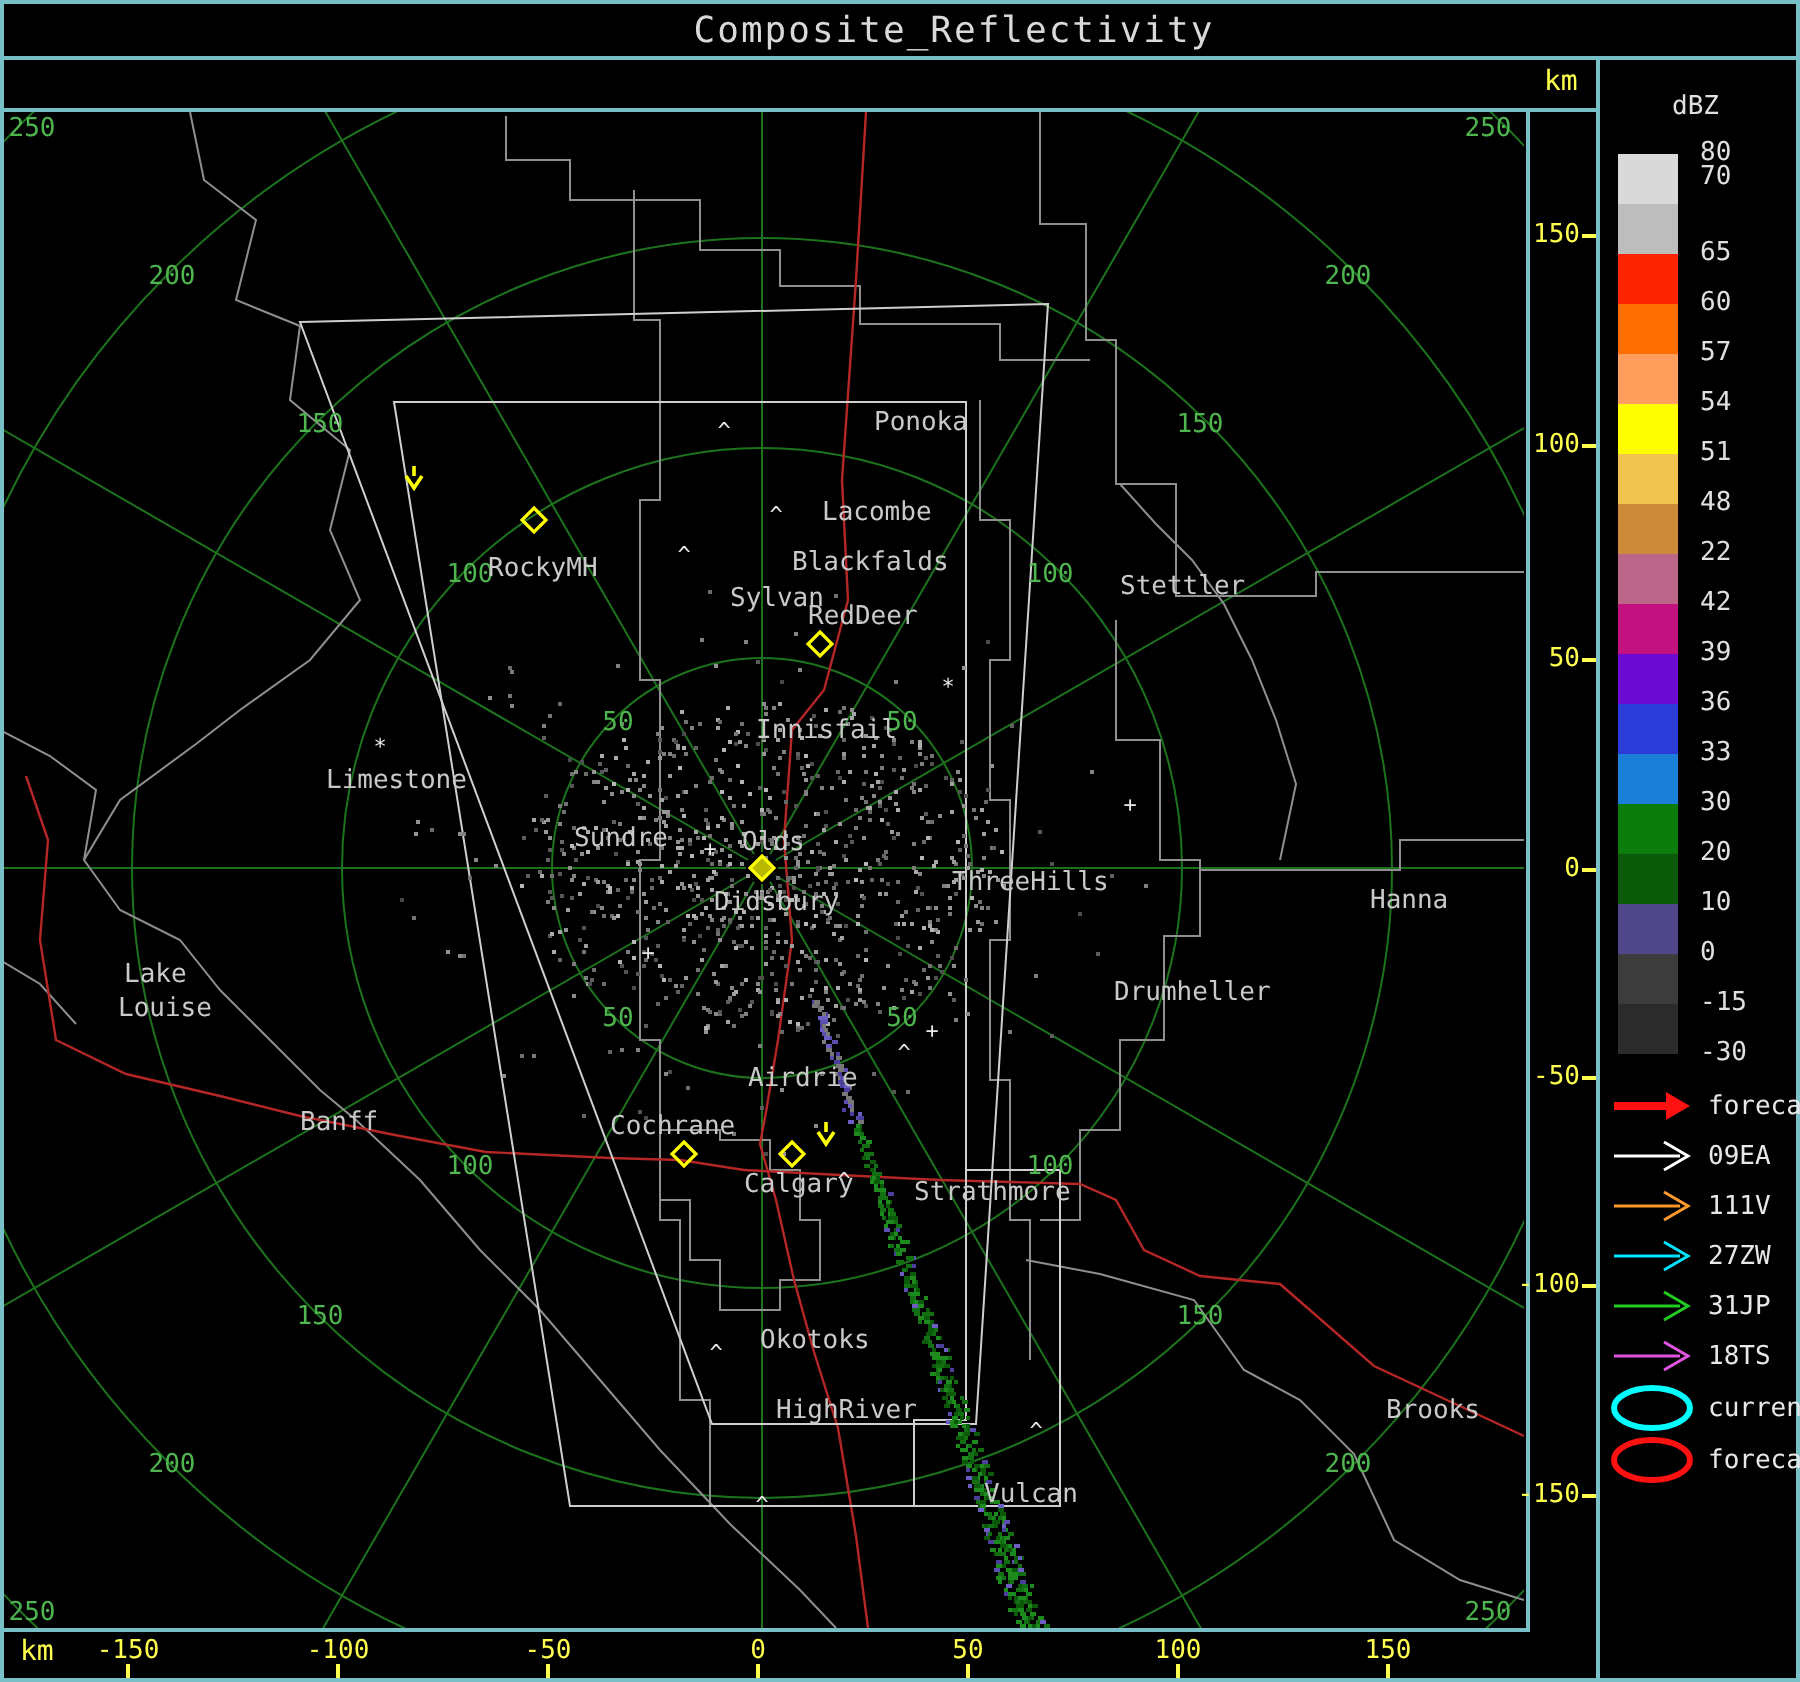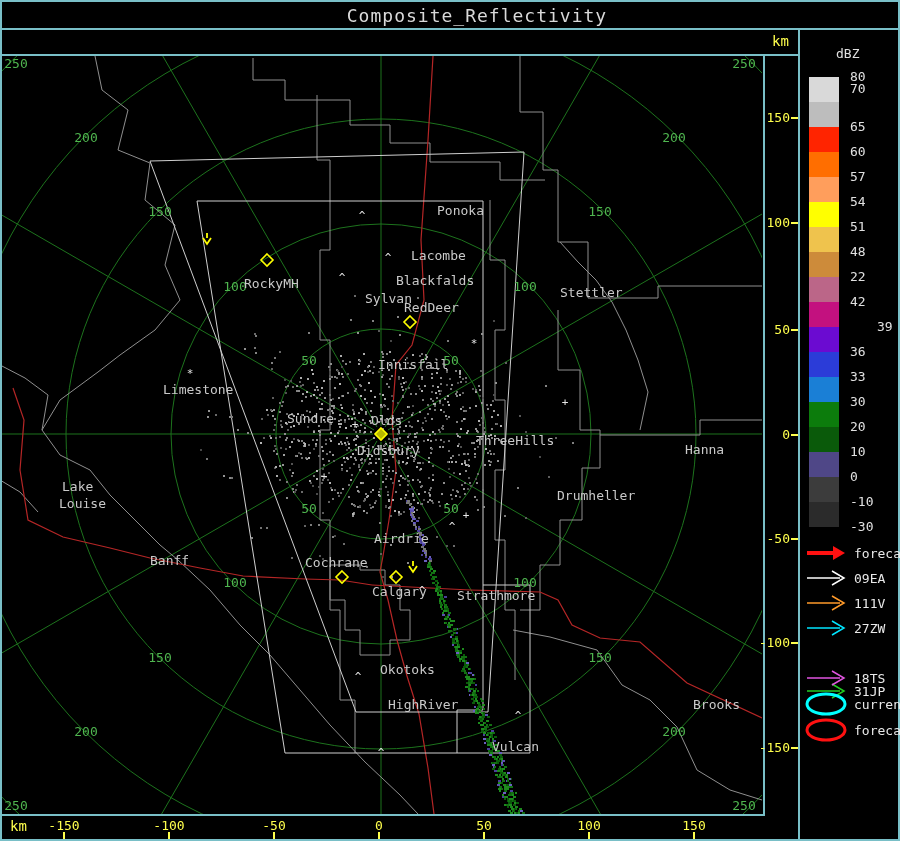--- a/index.html
+++ b/index.html
@@ -1701,28 +1701,28 @@
         <span class="scale-lab" style="top: 47px;">80</span>
         <span class="scale-lab" style="top: 59px;">70</span>
         <span class="scale-lab" style="top: 97px;">65</span>
         <span class="scale-lab" style="top: 122px;">60</span>
         <span class="scale-lab" style="top: 147px;">57</span>
         <span class="scale-lab" style="top: 172px;">54</span>
         <span class="scale-lab" style="top: 197px;">51</span>
         <span class="scale-lab" style="top: 222px;">48</span>
         <span class="scale-lab" style="top: 247px;">22</span>
         <span class="scale-lab" style="top: 272px;">42</span>
-        <span class="scale-lab" style="top: 297px; margin-left: 27px;">39</span>
+        <span class="scale-lab" style="top: 297px;">39</span>
         <span class="scale-lab" style="top: 322px;">36</span>
         <span class="scale-lab" style="top: 347px;">33</span>
         <span class="scale-lab" style="top: 372px;">30</span>
         <span class="scale-lab" style="top: 397px;">20</span>
         <span class="scale-lab" style="top: 422px;">10</span>
         <span class="scale-lab" style="top: 447px;">0</span>
-        <span class="scale-lab" style="top: 472px;">-10</span>
+        <span class="scale-lab" style="top: 472px;">-15</span>
         <span class="scale-lab" style="top: 497px;">-30</span>
       </div>
   <div id="legend-rows">
         <div class="legend-row" style="top: 511px;">
           <svg width="44" height="24">
             <line x1="3" y1="12" x2="31" y2="12" stroke="#ff1111" stroke-width="4"></line>
             <path d="M41,12 L29,5 L29,19 Z" fill="#ff1111"></path>
           </svg>
           <span class="legend-lab">forecast</span>
         </div>
@@ -1740,21 +1740,21 @@
           </svg>
           <span class="legend-lab">111V</span>
         </div>
         <div class="legend-row" style="top: 586px;">
           <svg width="44" height="24">
             <line x1="3" y1="12" x2="36" y2="12" stroke="#00e5ff" stroke-width="1.5"></line>
             <path d="M28,5 L40,12 L28,19" fill="none" stroke="#00e5ff" stroke-width="1.5"></path>
           </svg>
           <span class="legend-lab">27ZW</span>
         </div>
-        <div class="legend-row" style="top: 611px; margin-top: 38px;">
+        <div class="legend-row" style="top: 611px;">
           <svg width="44" height="24">
             <line x1="3" y1="12" x2="36" y2="12" stroke="#22cc22" stroke-width="1.5"></line>
             <path d="M28,5 L40,12 L28,19" fill="none" stroke="#22cc22" stroke-width="1.5"></path>
           </svg>
           <span class="legend-lab">31JP</span>
         </div>
         <div class="legend-row" style="top: 636px;">
           <svg width="44" height="24">
             <line x1="3" y1="12" x2="36" y2="12" stroke="#e055e0" stroke-width="1.5"></line>
             <path d="M28,5 L40,12 L28,19" fill="none" stroke="#e055e0" stroke-width="1.5"></path>

